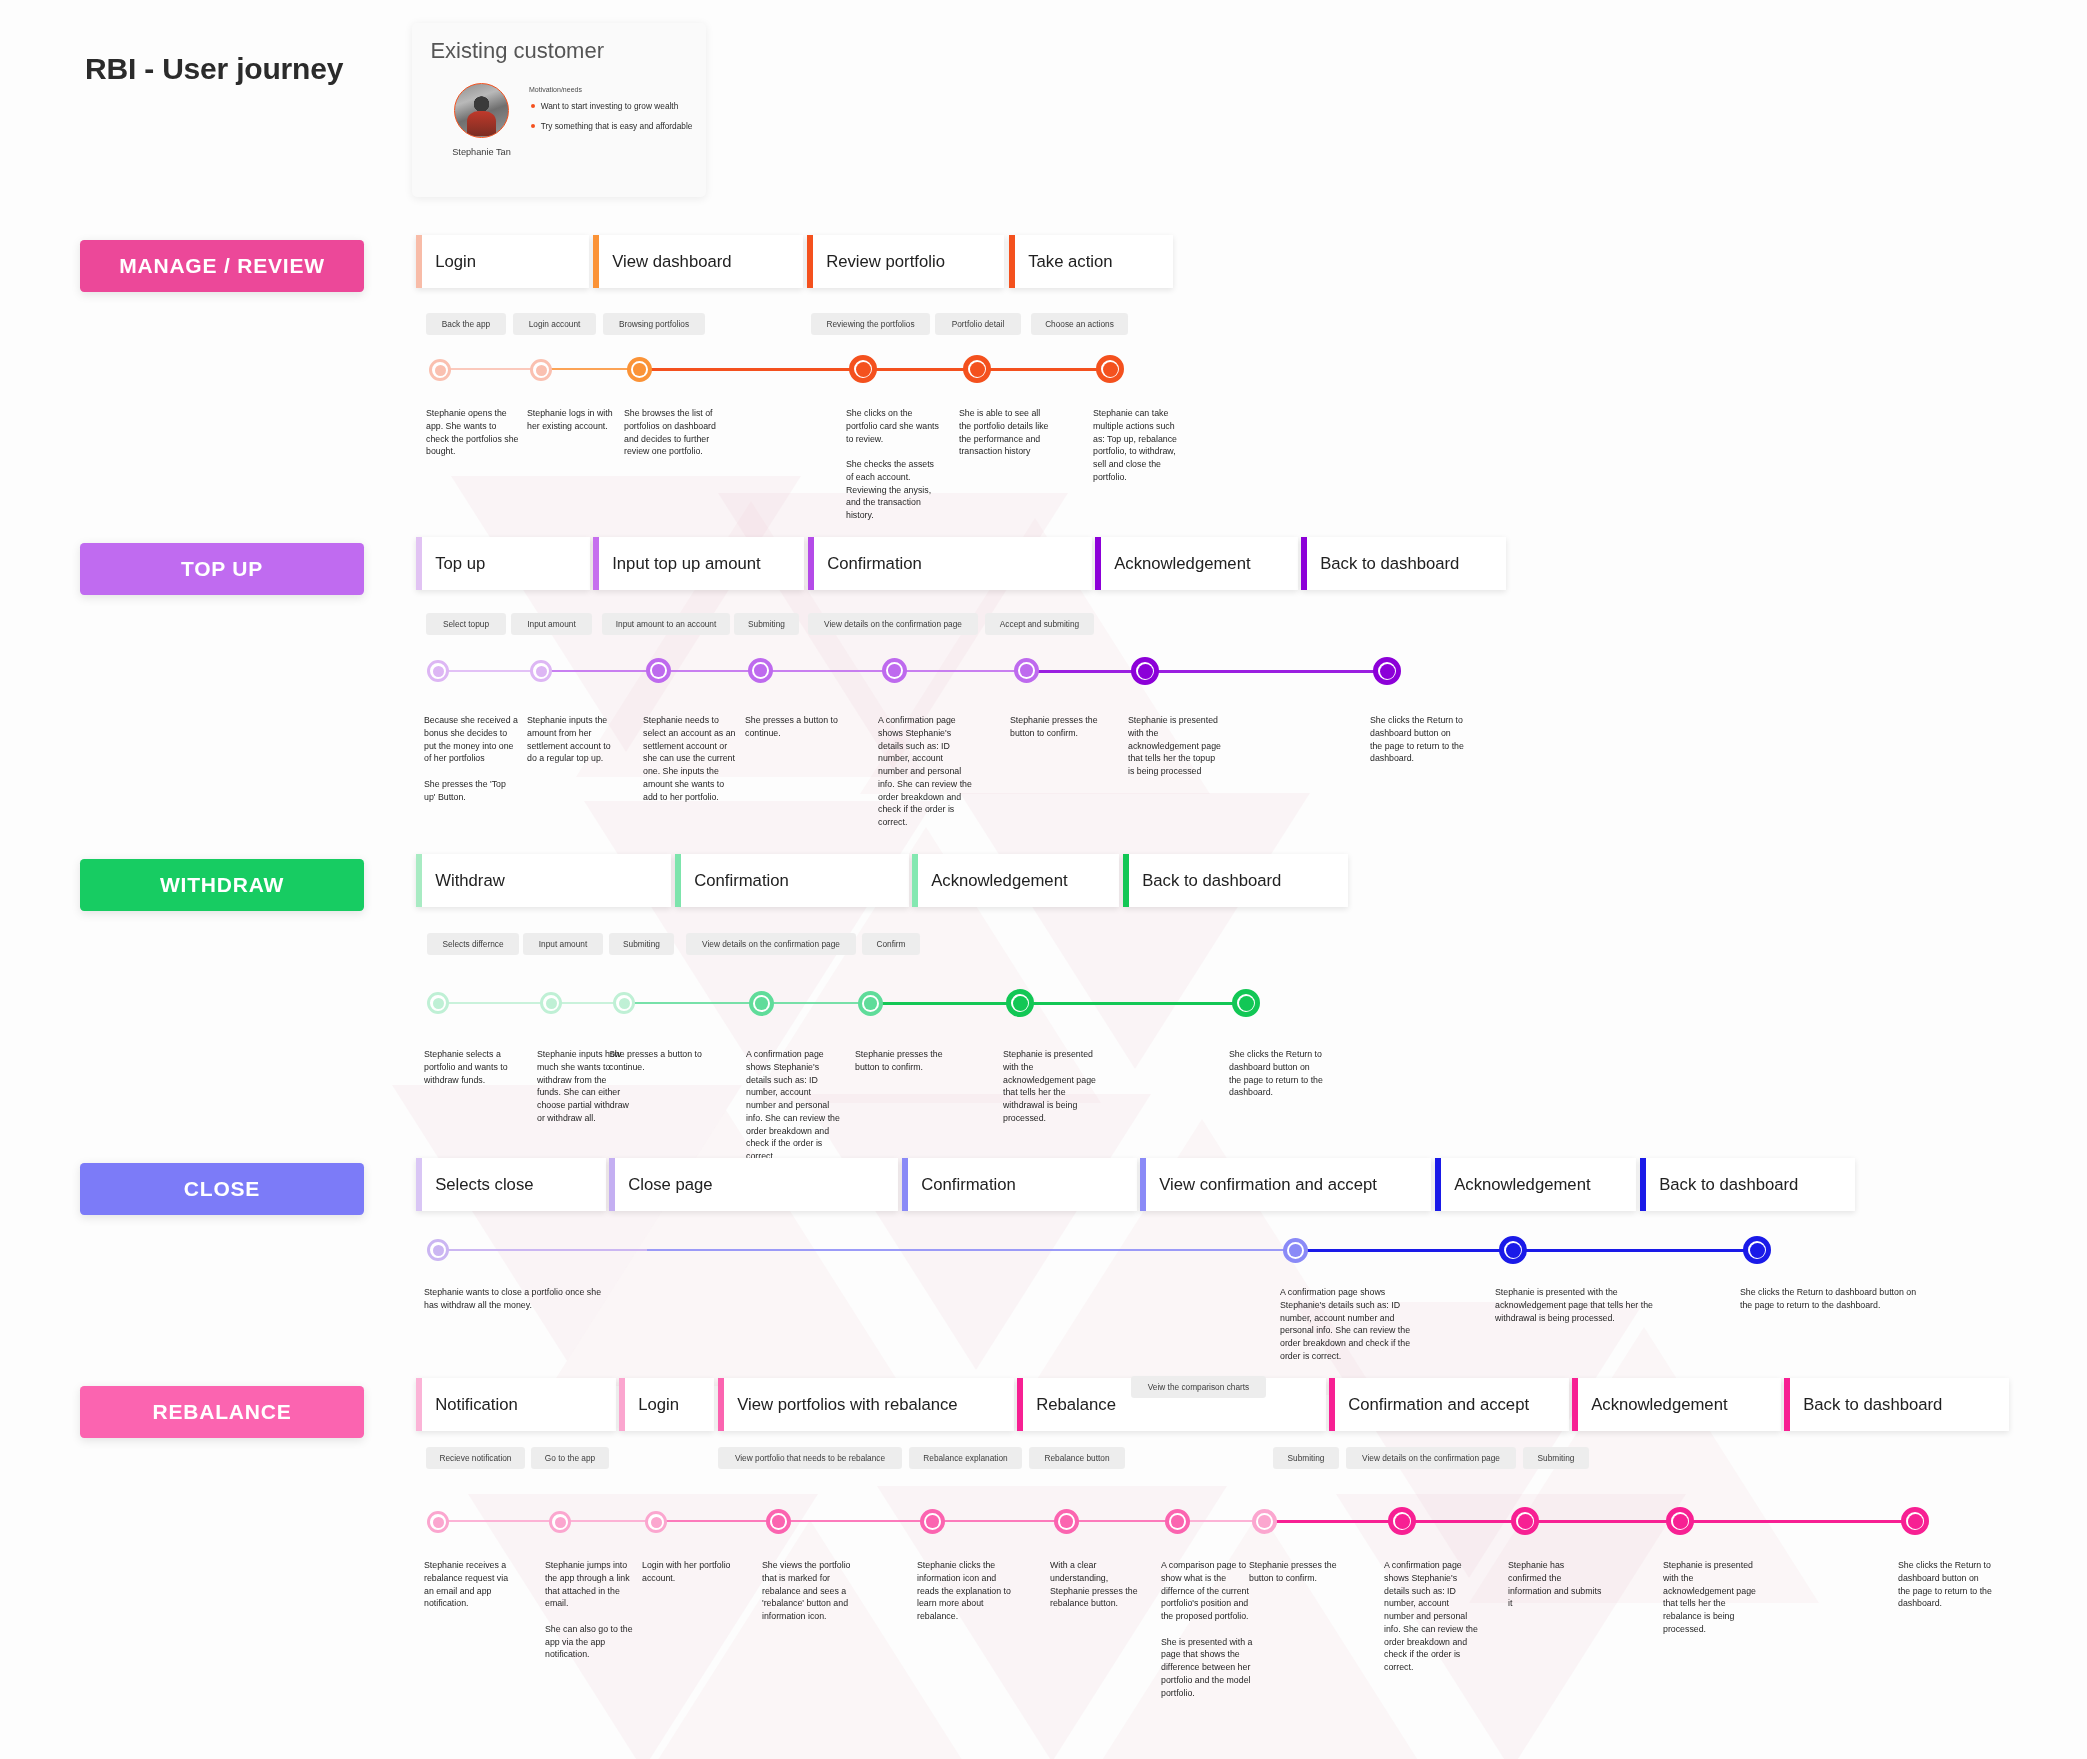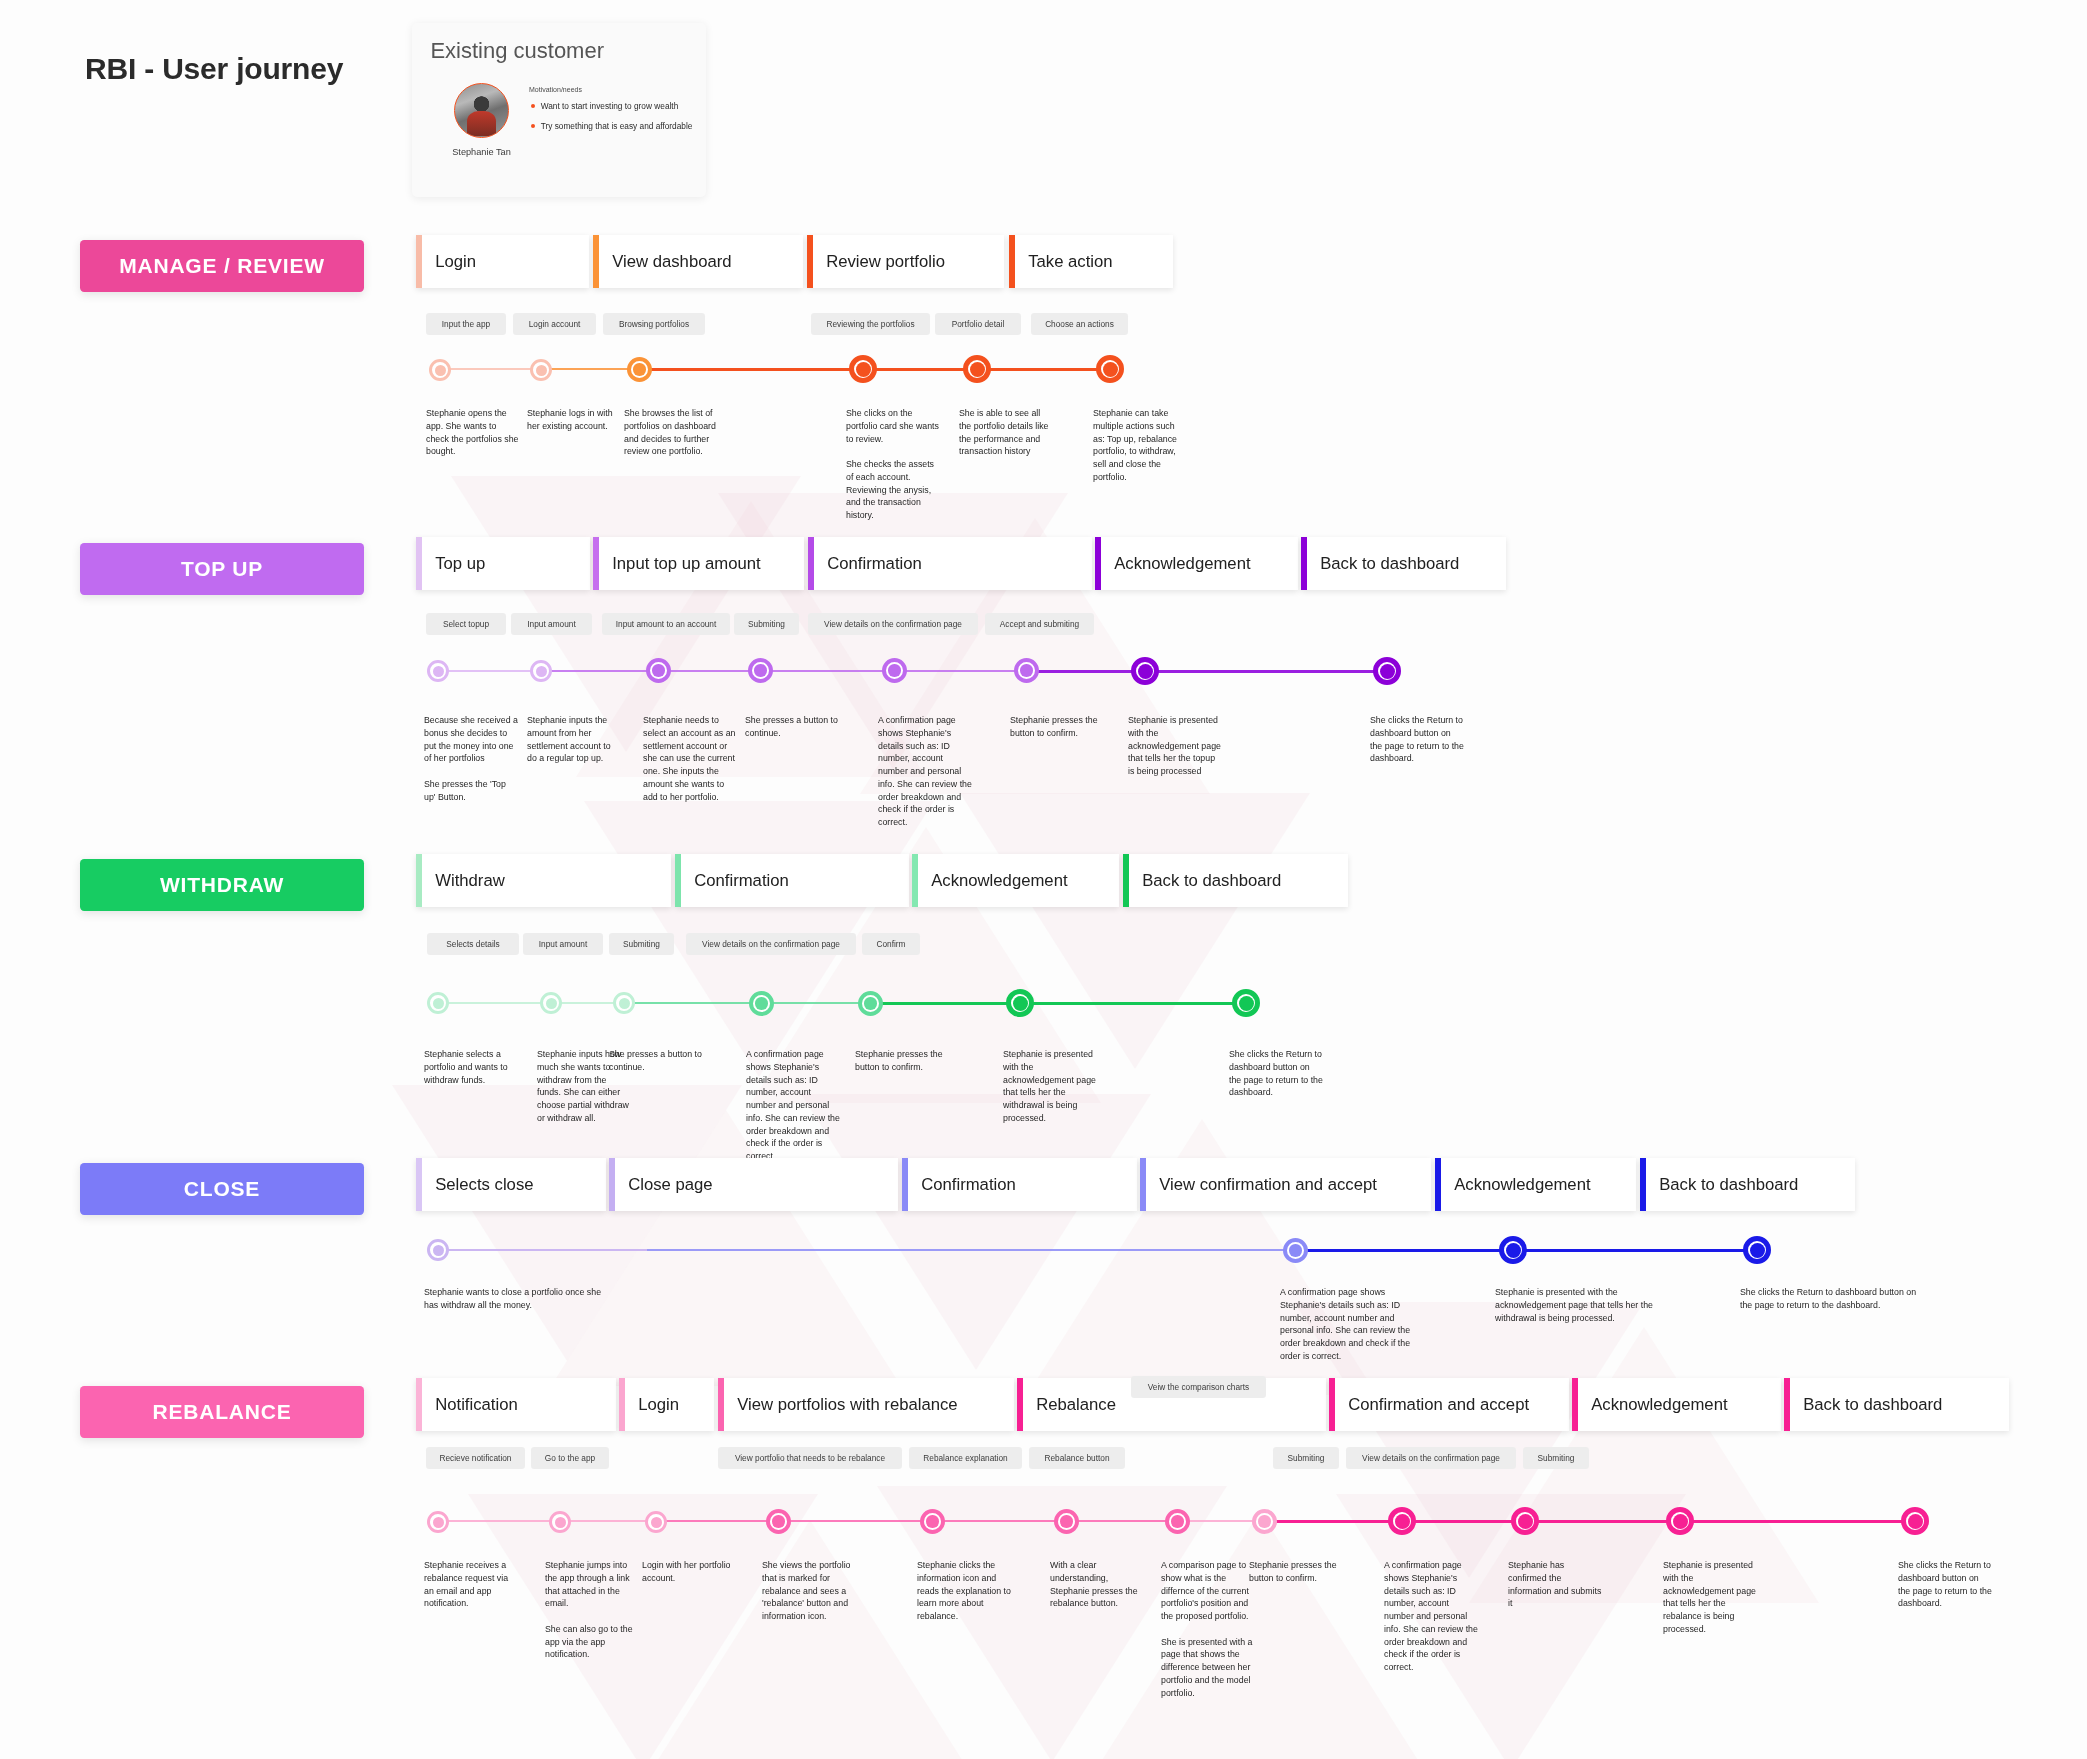--- a/index.html
+++ b/index.html
@@ -208,21 +208,21 @@
         <div class="phase-label">View dashboard</div>
       </div>
       <div class="phase-box" style="left: 807px; top: 235px; width: 197px;">
         <div class="phase-bar" style="background: rgb(244, 81, 30);"></div>
         <div class="phase-label">Review portfolio</div>
       </div>
       <div class="phase-box" style="left: 1009px; top: 235px; width: 164px;">
         <div class="phase-bar" style="background: rgb(244, 81, 30);"></div>
         <div class="phase-label">Take action</div>
       </div>
-      <div class="tag" style="left: 426px; top: 313px; width: 80px;">Input the app</div>
+      <div class="tag" style="left: 426px; top: 313px; width: 80px;">Back the app</div>
       <div class="tag" style="left: 513px; top: 313px; width: 83px;">Login account</div>
       <div class="tag" style="left: 603px; top: 313px; width: 102px;">Browsing portfolios</div>
       <div class="tag" style="left: 811px; top: 313px; width: 119px;">Reviewing the portfolios</div>
       <div class="tag" style="left: 935px; top: 313px; width: 86px;">Portfolio detail</div>
       <div class="tag" style="left: 1031px; top: 313px; width: 97px;">Choose an actions</div>
       <div class="line" style="left: 440px; width: 101px; top: 368px; height: 2.1px; background: rgb(250, 192, 176); opacity: 0.85;"></div>
       <div class="line" style="left: 541px; width: 99px; top: 368px; height: 2.1px; background: rgb(251, 147, 55); opacity: 0.85;"></div>
       <div class="line" style="left: 640px; width: 224px; top: 368px; height: 3.3px; background: rgb(244, 81, 30); opacity: 1;"></div>
       <div class="line" style="left: 863px; width: 114px; top: 368px; height: 3.3px; background: rgb(244, 81, 30); opacity: 1;"></div>
       <div class="line" style="left: 977px; width: 134px; top: 368px; height: 3.3px; background: rgb(244, 81, 30); opacity: 1;"></div>
@@ -334,21 +334,21 @@
         <div class="phase-label">Confirmation</div>
       </div>
       <div class="phase-box" style="left: 912px; top: 854px; width: 207px;">
         <div class="phase-bar" style="background: rgb(132, 232, 177);"></div>
         <div class="phase-label">Acknowledgement</div>
       </div>
       <div class="phase-box" style="left: 1123px; top: 854px; width: 225px;">
         <div class="phase-bar" style="background: rgb(18, 199, 85);"></div>
         <div class="phase-label">Back to dashboard</div>
       </div>
-      <div class="tag" style="left: 427px; top: 933px; width: 92px;">Selects details</div>
+      <div class="tag" style="left: 427px; top: 933px; width: 92px;">Selects differnce</div>
       <div class="tag" style="left: 523px; top: 933px; width: 80px;">Input amount</div>
       <div class="tag" style="left: 609px; top: 933px; width: 65px;">Submiting</div>
       <div class="tag" style="left: 686px; top: 933px; width: 170px;">View details on the confirmation page</div>
       <div class="tag" style="left: 862px; top: 933px; width: 58px;">Confirm</div>
       <div class="line" style="left: 438px; width: 113px; top: 1002px; height: 2.1px; background: rgb(191, 240, 213); opacity: 0.85;"></div>
       <div class="line" style="left: 551px; width: 73px; top: 1002px; height: 2.1px; background: rgb(191, 240, 213); opacity: 0.85;"></div>
       <div class="line" style="left: 624px; width: 138px; top: 1002px; height: 2.1px; background: rgb(95, 220, 154); opacity: 0.85;"></div>
       <div class="line" style="left: 761px; width: 109px; top: 1002px; height: 2.1px; background: rgb(95, 220, 154); opacity: 0.85;"></div>
       <div class="line" style="left: 871px; width: 149px; top: 1002px; height: 3.3px; background: rgb(19, 199, 85); opacity: 1;"></div>
       <div class="line" style="left: 1020px; width: 226px; top: 1002px; height: 3.3px; background: rgb(19, 199, 85); opacity: 1;"></div>

